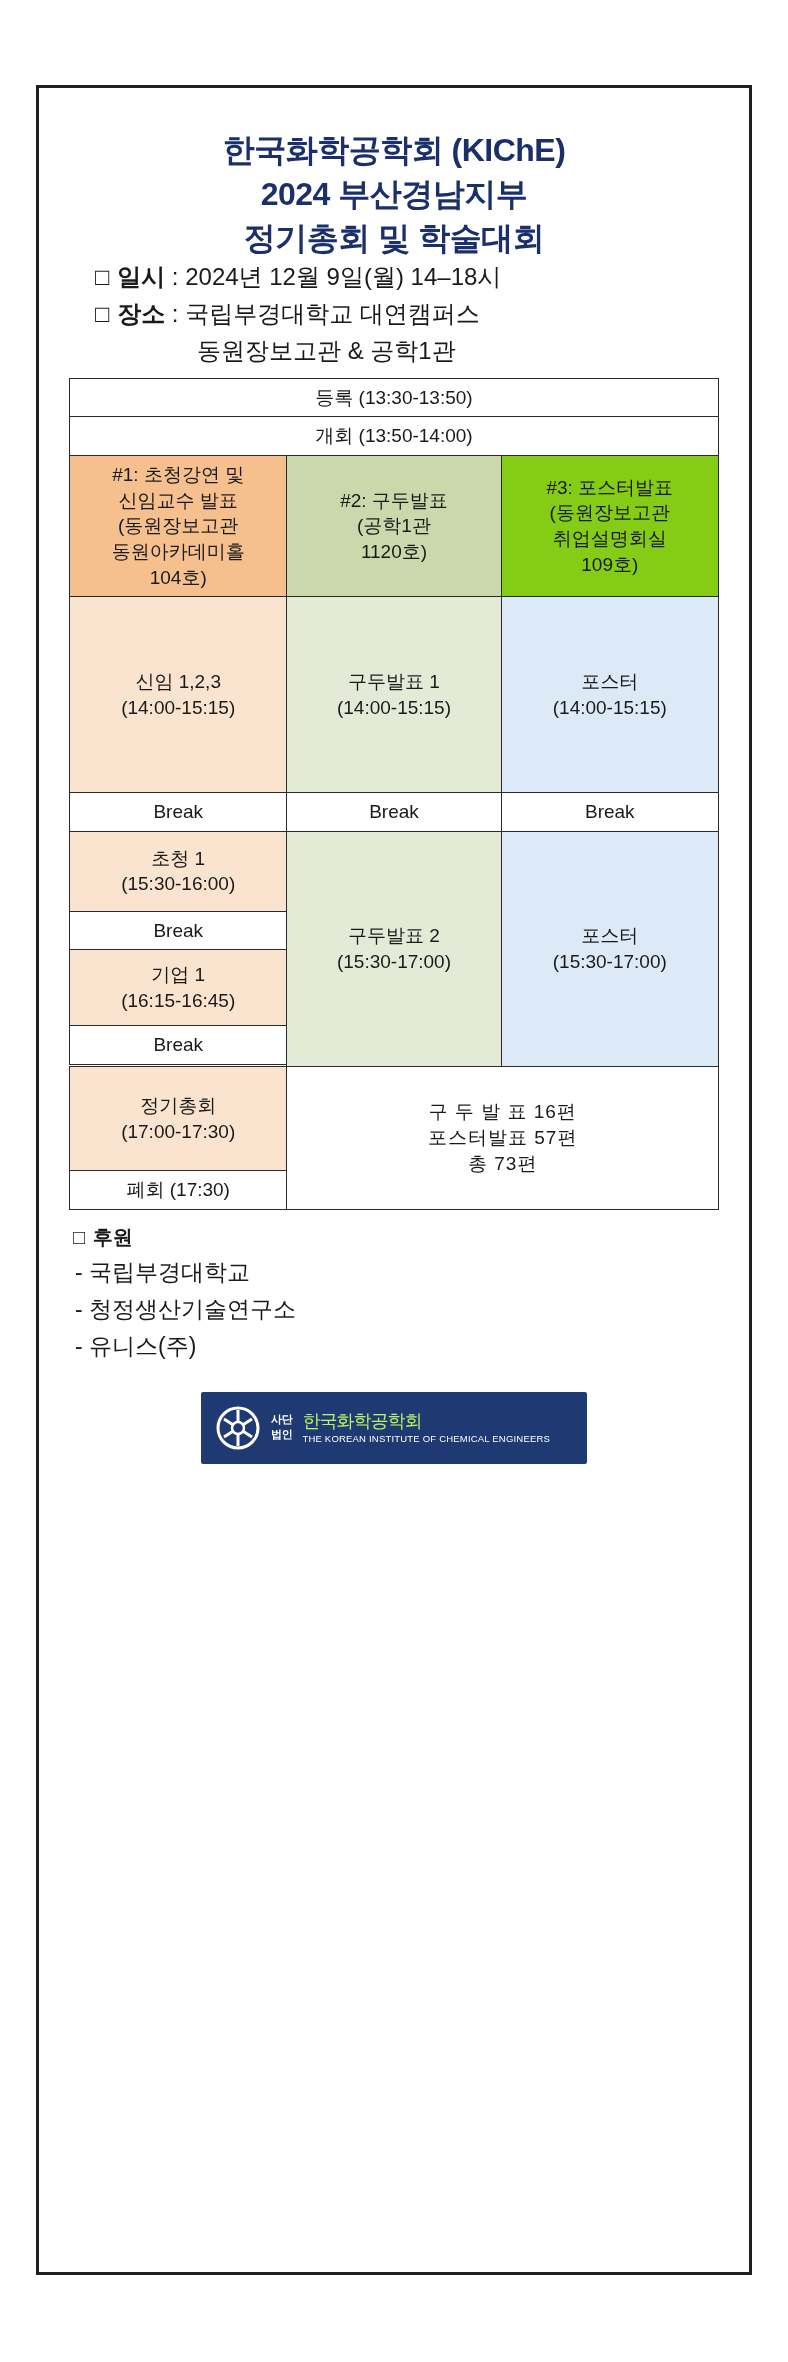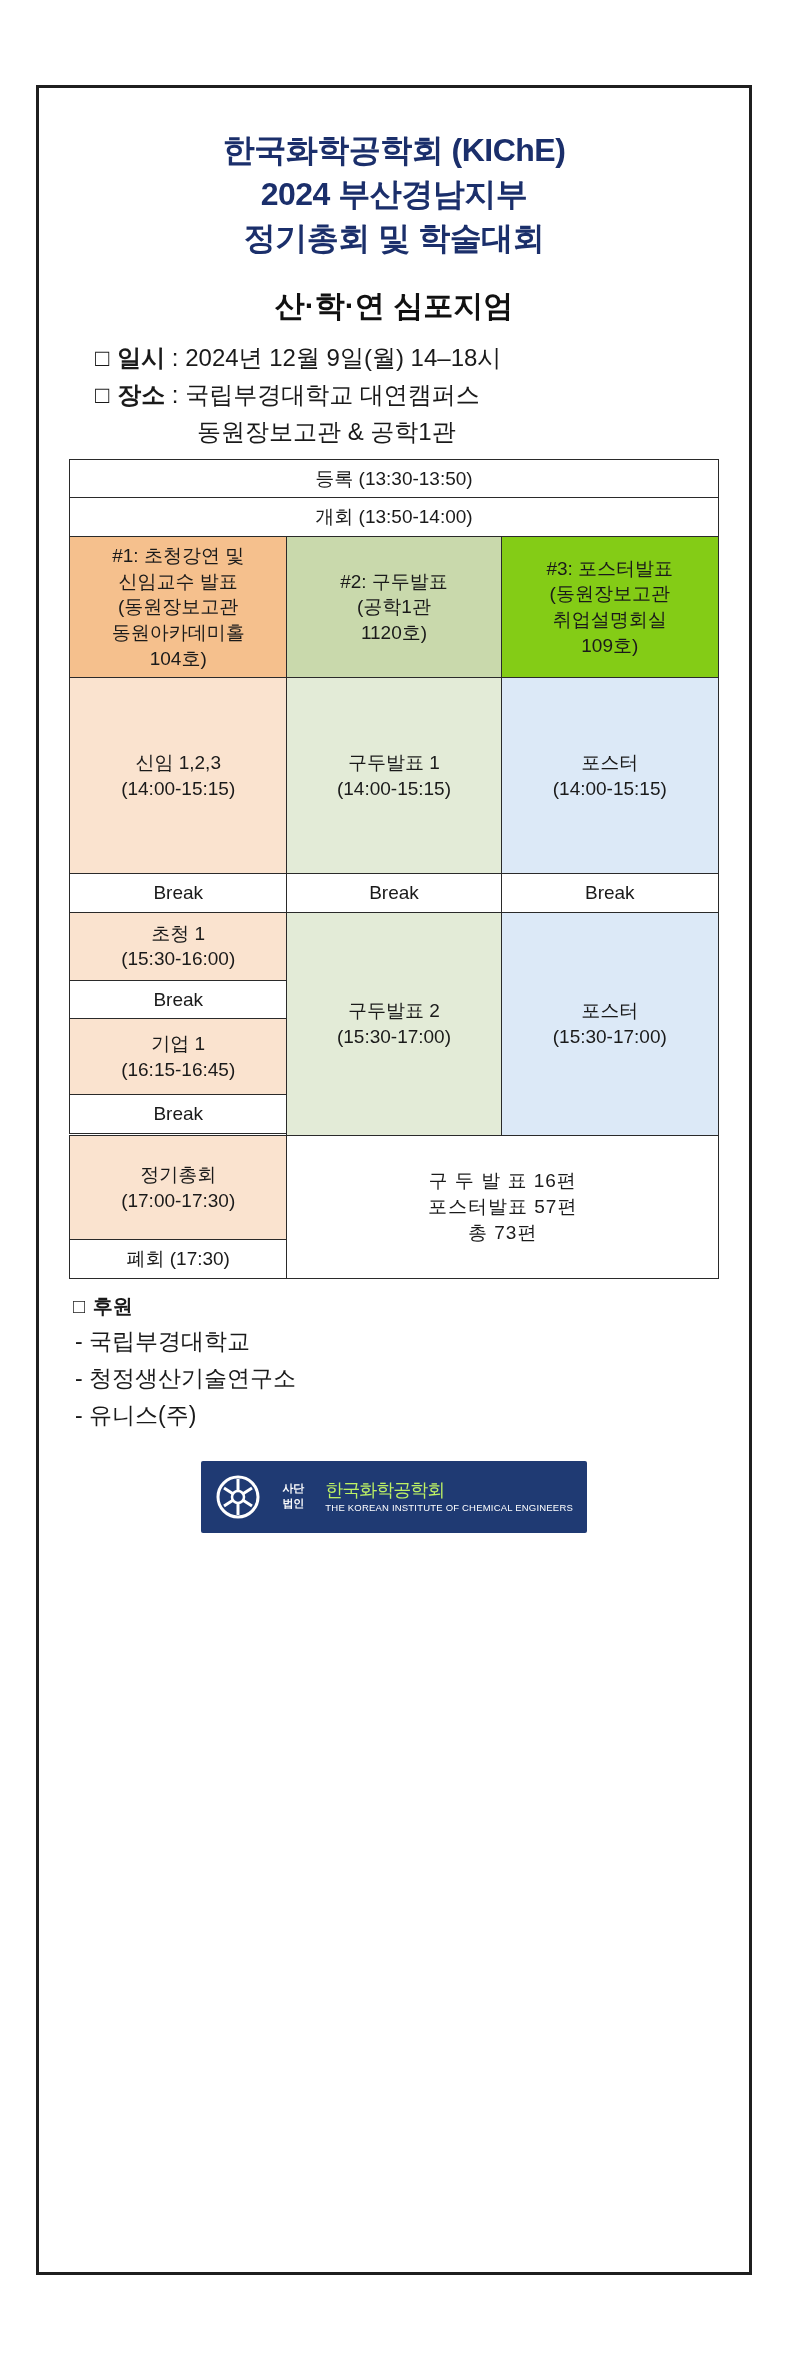--- a/index.html
+++ b/index.html
@@ -123,21 +123,20 @@
   }
   .logo {
     width: 386px;
     height: 72px;
     background: #1f3a73;
     border-radius: 2px;
     display: flex;
     align-items: center;
     padding: 0 14px;
     gap: 10px;
-    justify-content: space-between;
   }
   .logo-mark {
     width: 46px;
     height: 50px;
     flex: 0 0 auto;
     position: relative;
   }
   .logo-text {
     display: flex;
     flex-direction: column;
@@ -175,21 +174,20 @@
 
 <div class="poster">
   <div class="inner">
 
     <div class="title-block">
       <div class="title-line">한국화학공학회 (KIChE)</div>
       <div class="title-line">2024 부산경남지부</div>
       <div class="title-line">정기총회 및 학술대회</div>
     </div>
 
-    <div class="subtitle">산·학·연 심포지엄</div>
 
     <div class="meta">
       <span class="bullet">□</span>
       <span class="lbl">일시</span>
       <span>: 2024년 12월 9일(월) 14–18시</span>
     </div>
 
     <div class="meta">
       <span class="bullet">□</span>
       <span class="lbl">장소</span>
@@ -247,21 +245,21 @@
           </td>
         </tr>
 
         <tr>
           <td class="white">Break</td>
           <td class="white">Break</td>
           <td class="white">Break</td>
         </tr>
 
         <tr>
-          <td class="body-a" style="height:68px">
+          <td class="body-a" style="height:80px">
             <span class="numline">초청 1</span>
             <span class="numline">(15:30-16:00)</span>
           </td>
           <td class="body-b" rowspan="5">
             <span class="numline">구두발표 2</span>
             <span class="numline">(15:30-17:00)</span>
           </td>
           <td class="body-c" rowspan="5">
             <span class="numline">포스터</span>
             <span class="numline">(15:30-17:00)</span>

